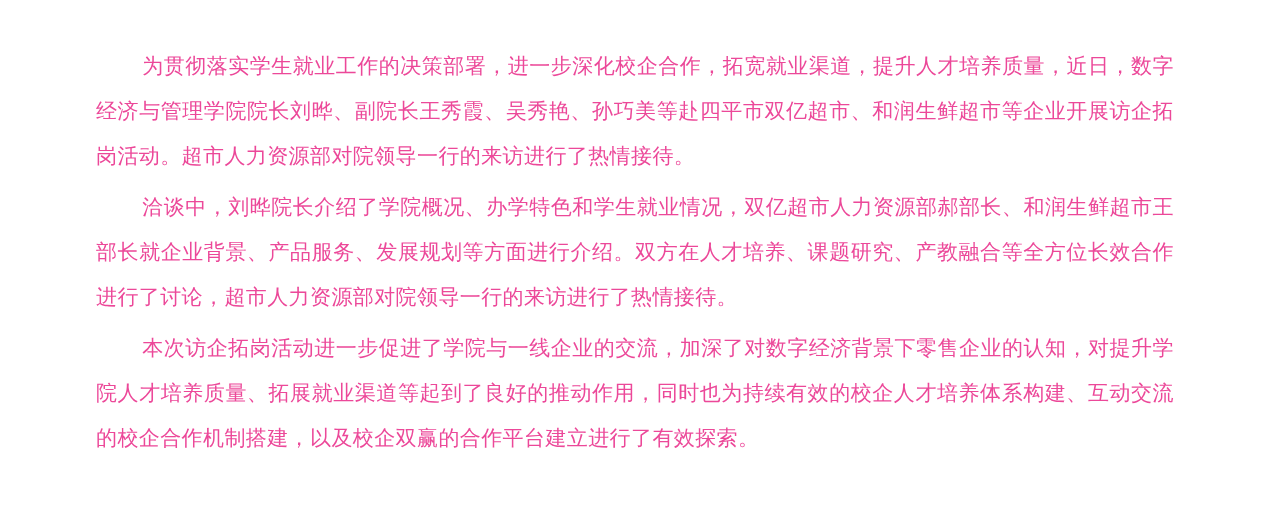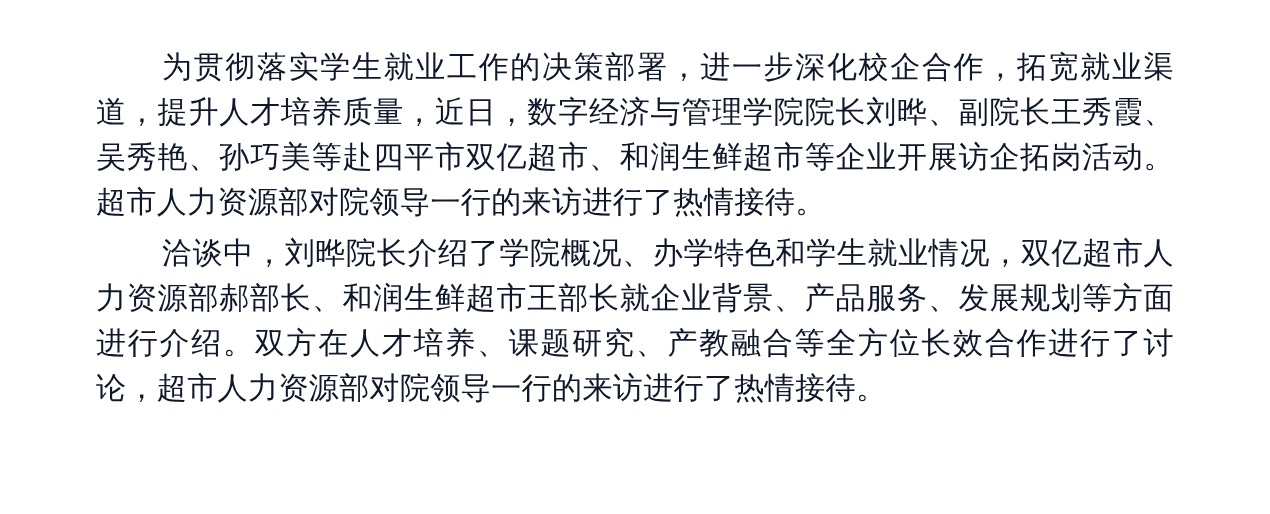--- a/index.html
+++ b/index.html
@@ -18,34 +18,35 @@
     width: 1270px;
     height: 514px;
     padding: 44px 96px 20px 96px;
     background: #ffffff;
   }
   .doc-body {
     color: #1a1a1a;
   }
   .para {
     margin: 0 0 6px 0;
-    font-size: 30px;
+    font-size: 21px;
     line-height: 45px;
     letter-spacing: 0.4px;
     text-align: justify;
     text-justify: inter-ideograph;
     text-indent: 2.2em;
-    color: #0f172a;
+    color: #ec4899;
     font-weight: 400;
   }
   .para:last-child {
     margin-bottom: 0;
   }
 </style>
 </head>
 <body>
 
 <div class="page">
   <div class="doc-body">
     <p class="para">为贯彻落实学生就业工作的决策部署，进一步深化校企合作，拓宽就业渠道，提升人才培养质量，近日，数字经济与管理学院院长刘晔、副院长王秀霞、吴秀艳、孙巧美等赴四平市双亿超市、和润生鲜超市等企业开展访企拓岗活动。超市人力资源部对院领导一行的来访进行了热情接待。</p>
     <p class="para">洽谈中，刘晔院长介绍了学院概况、办学特色和学生就业情况，双亿超市人力资源部郝部长、和润生鲜超市王部长就企业背景、产品服务、发展规划等方面进行介绍。双方在人才培养、课题研究、产教融合等全方位长效合作进行了讨论，超市人力资源部对院领导一行的来访进行了热情接待。</p>
+    <p class="para">本次访企拓岗活动进一步促进了学院与一线企业的交流，加深了对数字经济背景下零售企业的认知，对提升学院人才培养质量、拓展就业渠道等起到了良好的推动作用，同时也为持续有效的校企人才培养体系构建、互动交流的校企合作机制搭建，以及校企双赢的合作平台建立进行了有效探索。</p>
   </div>
 </div>
 
 </body></html>

